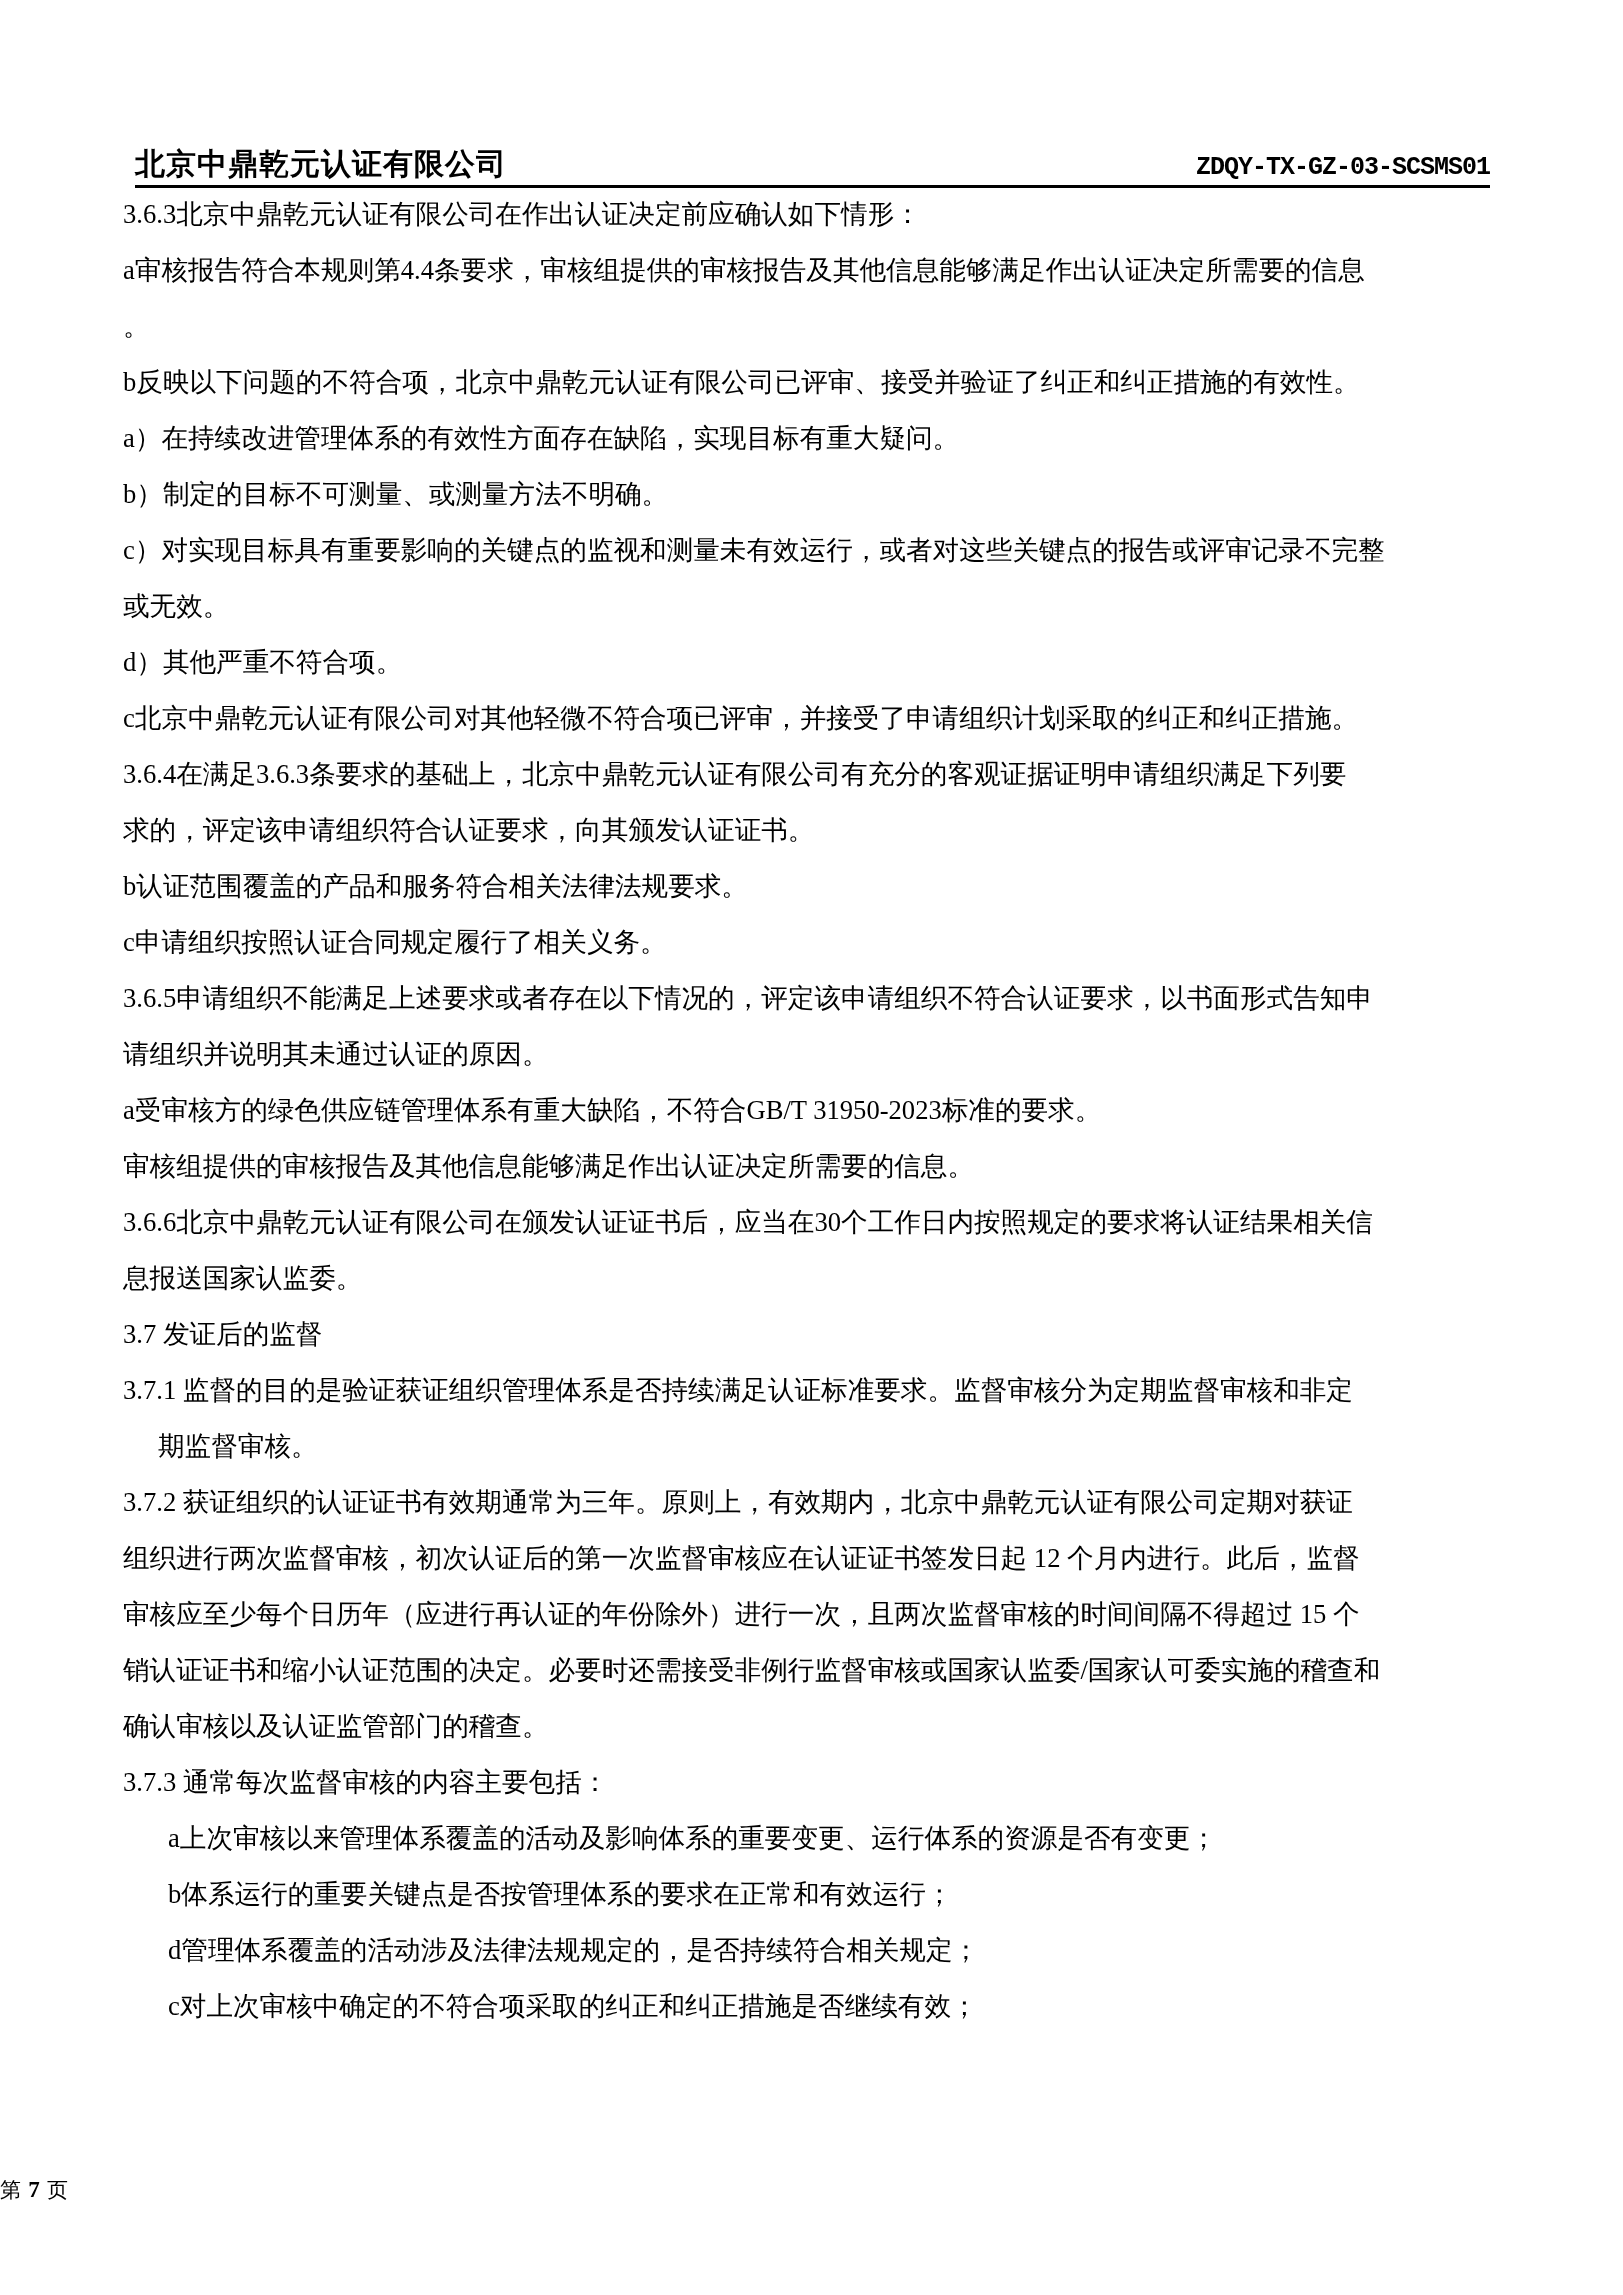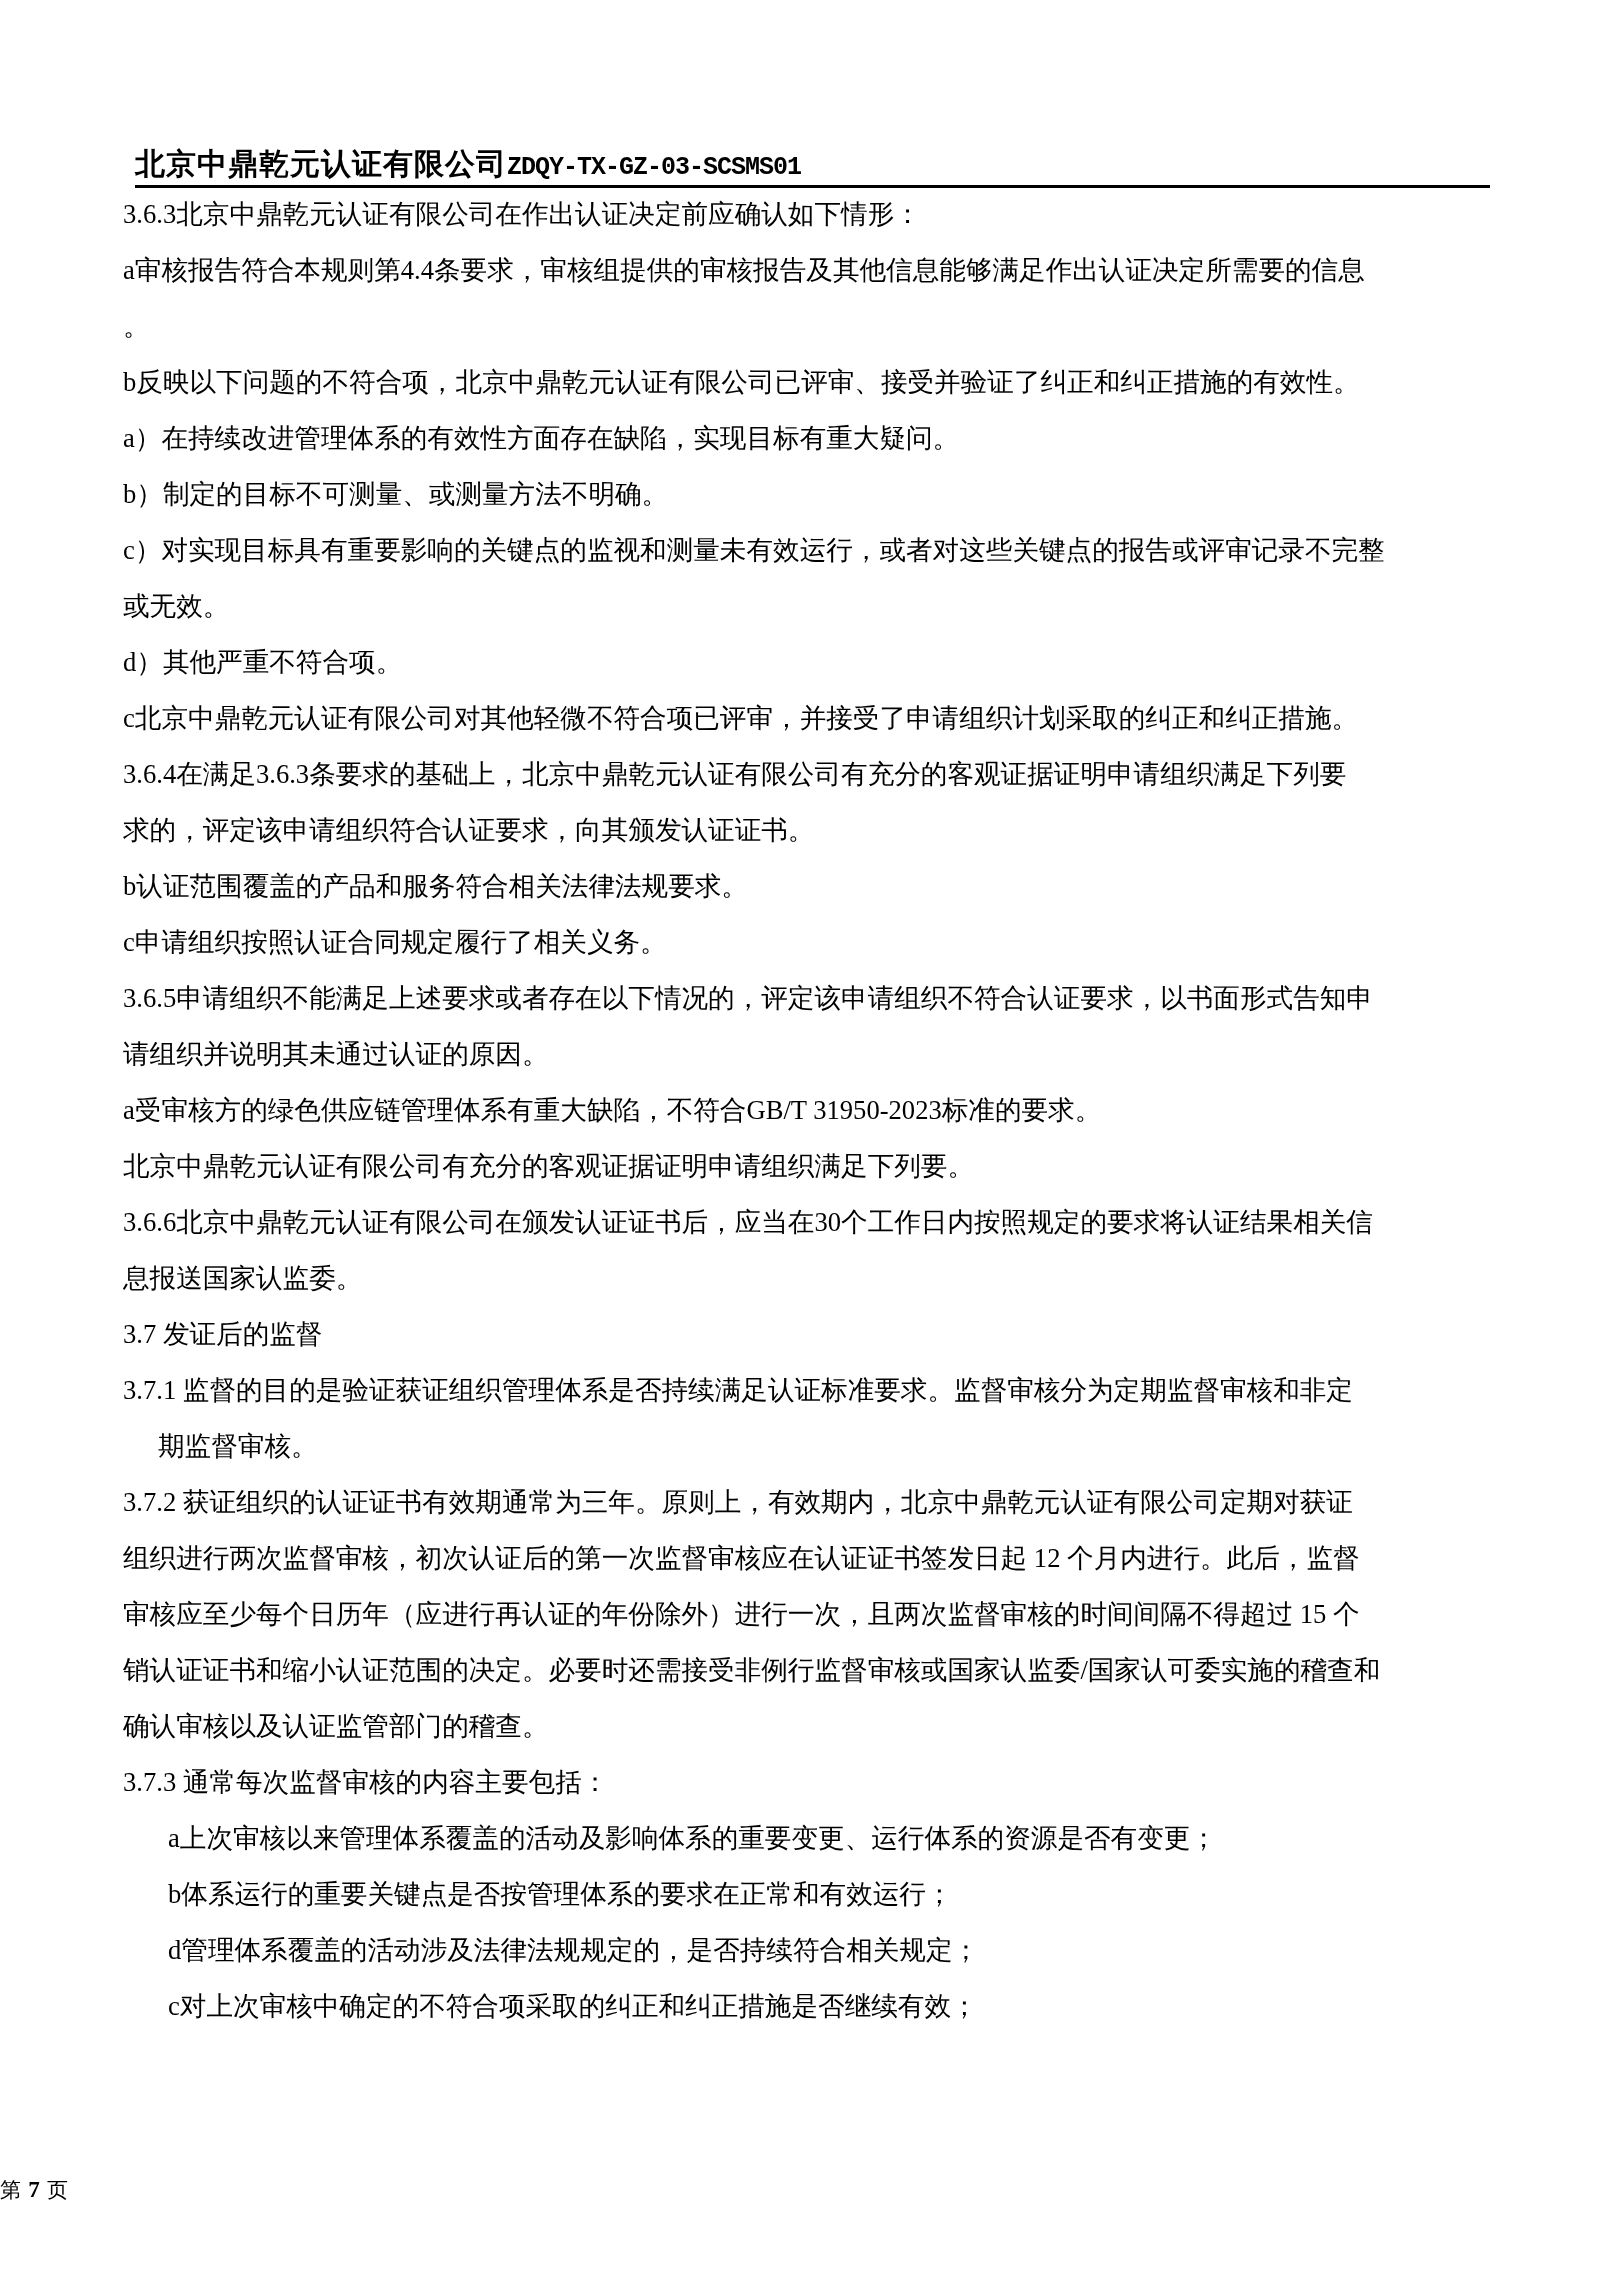--- a/index.html
+++ b/index.html
@@ -15,20 +15,21 @@
     color: #000000;
     overflow: hidden;
     font-family: "Liberation Serif", "DejaVu Serif", serif;
   }
   .page-header {
     position: absolute;
     top: 144px;
     left: 135px;
     width: 1355px;
     display: flex;
+    justify-content: space-between;
     align-items: baseline;
   }
   .company-name {
     font-size: 30px;
     font-weight: bold;
     letter-spacing: 1px;
     white-space: pre;
   }
   .document-code {
     font-family: "Liberation Mono", "DejaVu Sans Mono", monospace;
@@ -126,21 +127,21 @@
         <div class="line">c申请组织按照认证合同规定履行了相关义务。</div>
       </div>
       <div class="para">
         <div class="line">3.6.5申请组织不能满足上述要求或者存在以下情况的，评定该申请组织不符合认证要求，以书面形式告知申</div>
         <div class="line">请组织并说明其未通过认证的原因。</div>
       </div>
       <div class="para">
         <div class="line">a受审核方的绿色供应链管理体系有重大缺陷，不符合GB/T 31950-2023标准的要求。</div>
       </div>
       <div class="para">
-        <div class="line">北京中鼎乾元认证有限公司有充分的客观证据证明申请组织满足下列要。</div>
+        <div class="line">审核组提供的审核报告及其他信息能够满足作出认证决定所需要的信息。</div>
       </div>
       <div class="para">
         <div class="line">3.6.6北京中鼎乾元认证有限公司在颁发认证证书后，应当在30个工作日内按照规定的要求将认证结果相关信</div>
         <div class="line">息报送国家认监委。</div>
       </div>
       <div class="para">
         <div class="line">3.7 发证后的监督</div>
       </div>
       <div class="para">
         <div class="line">3.7.1 监督的目的是验证获证组织管理体系是否持续满足认证标准要求。监督审核分为定期监督审核和非定</div>

